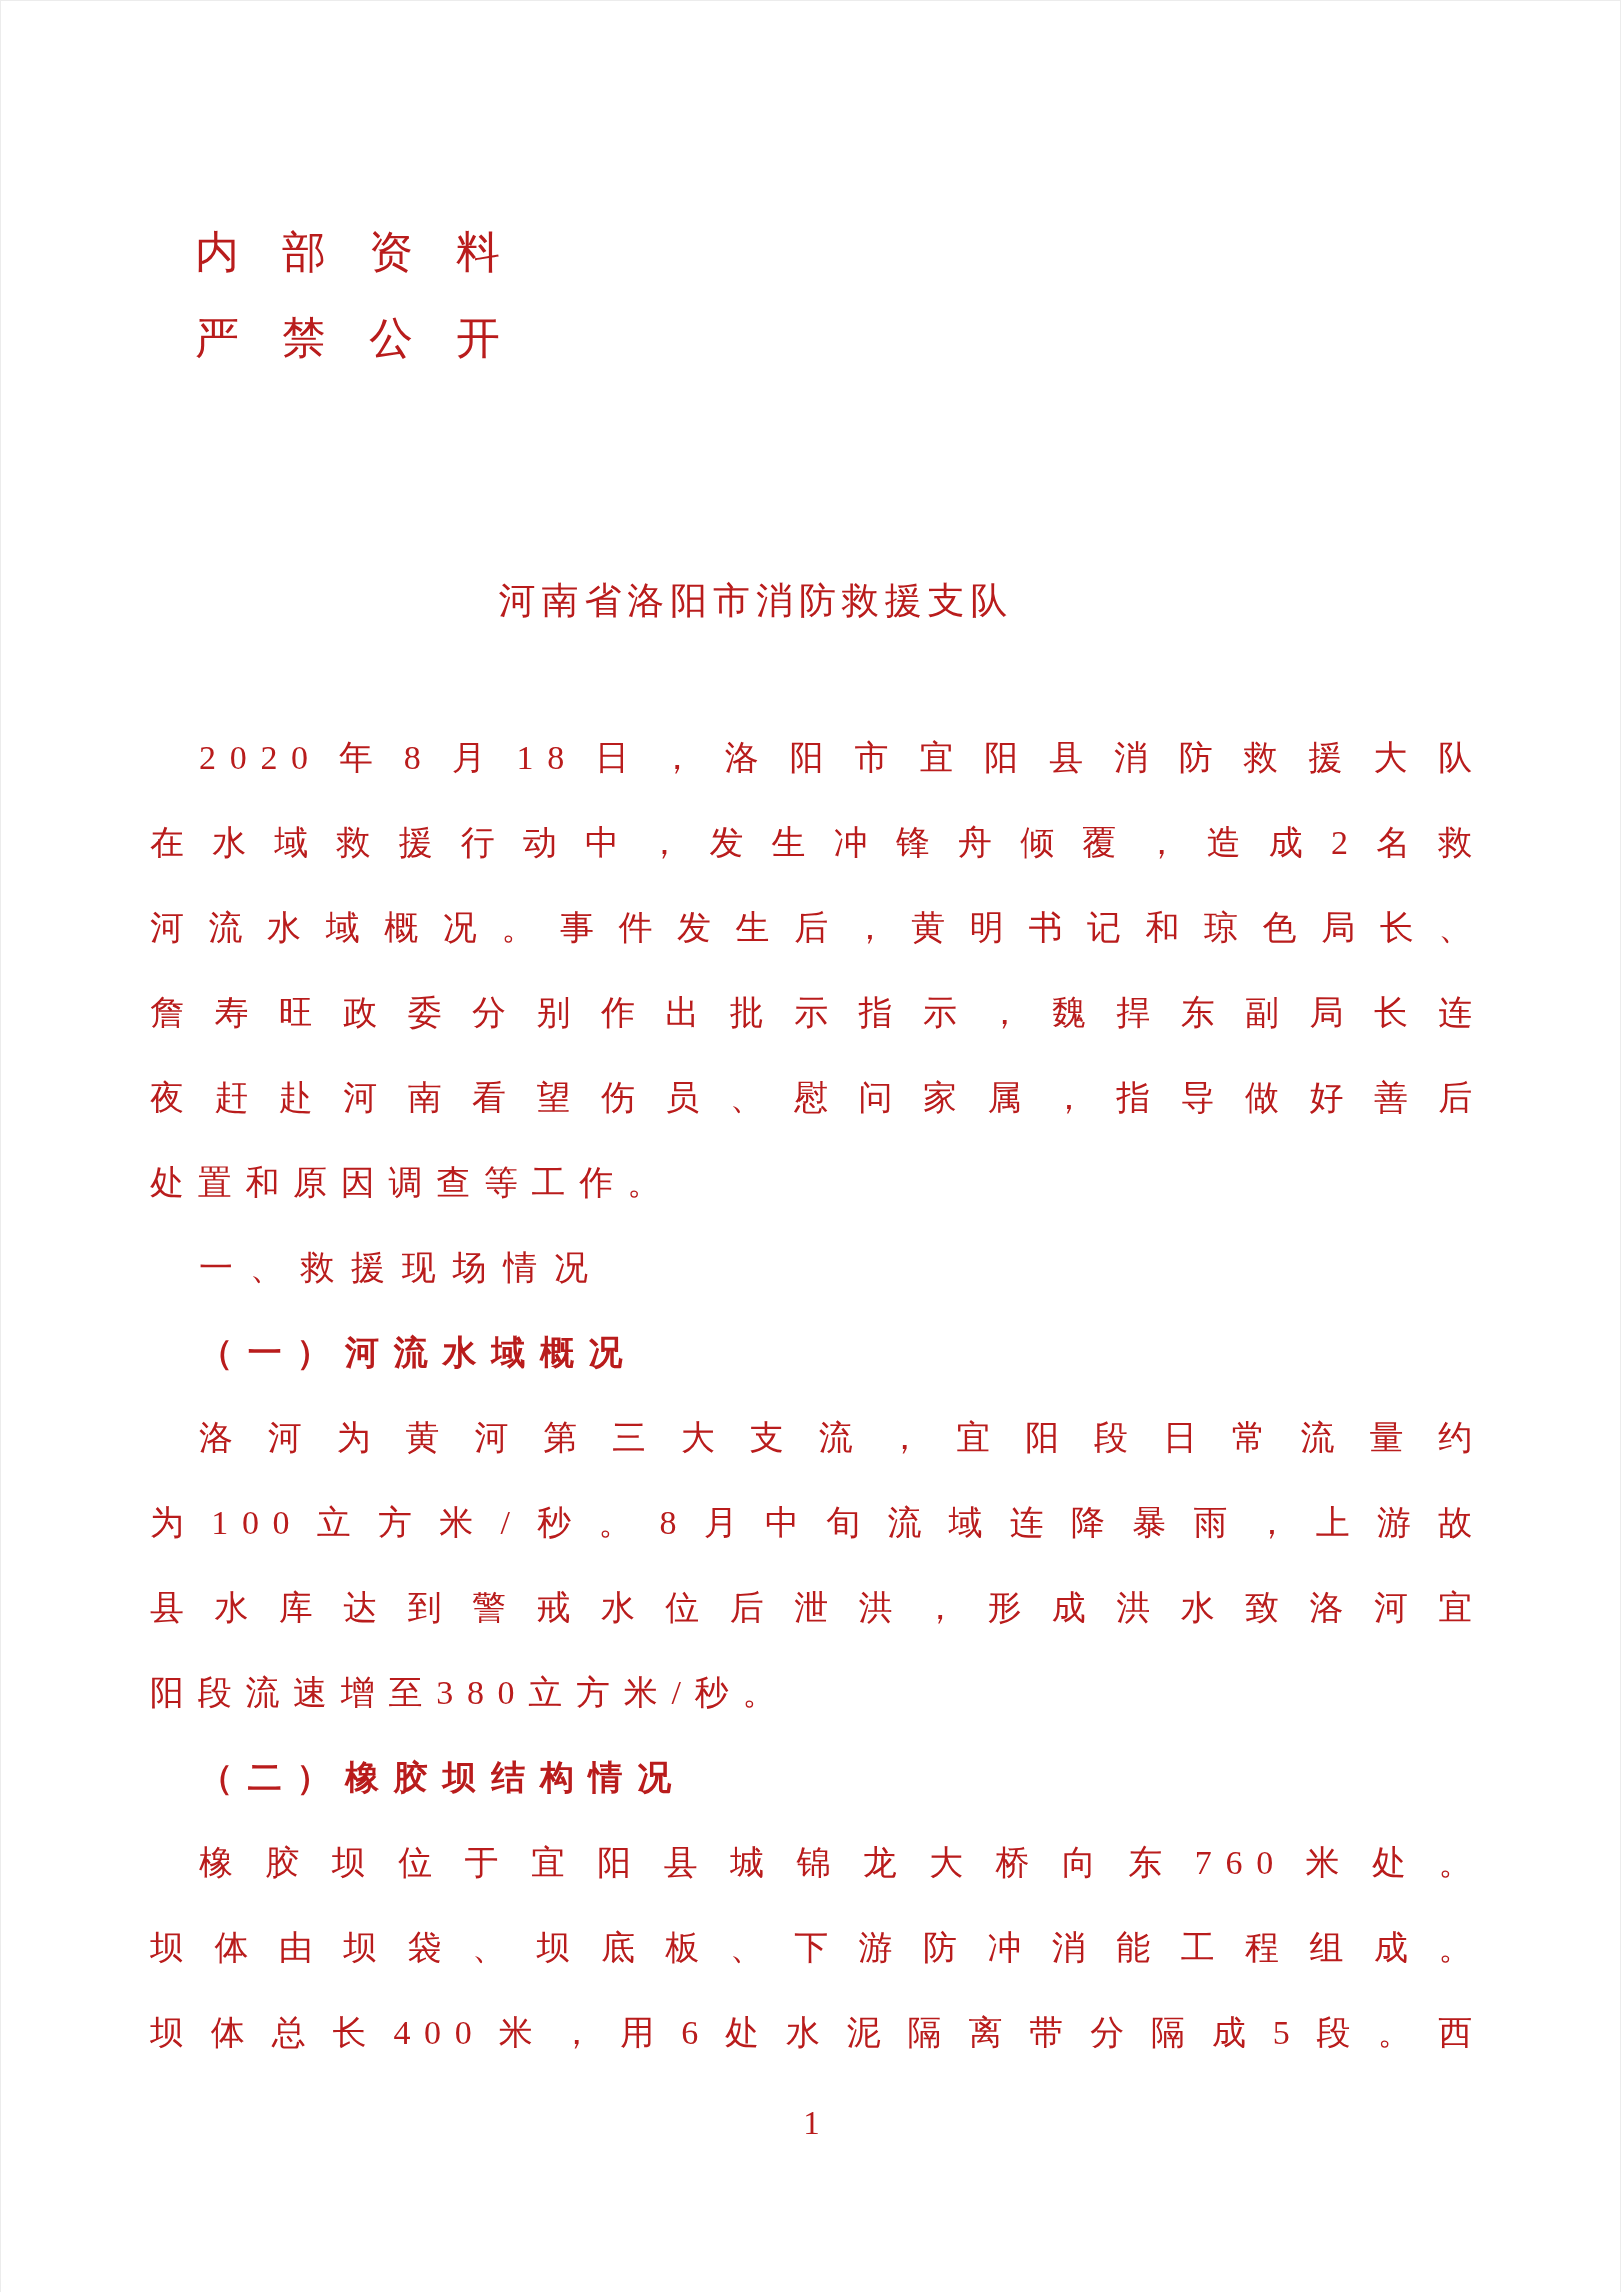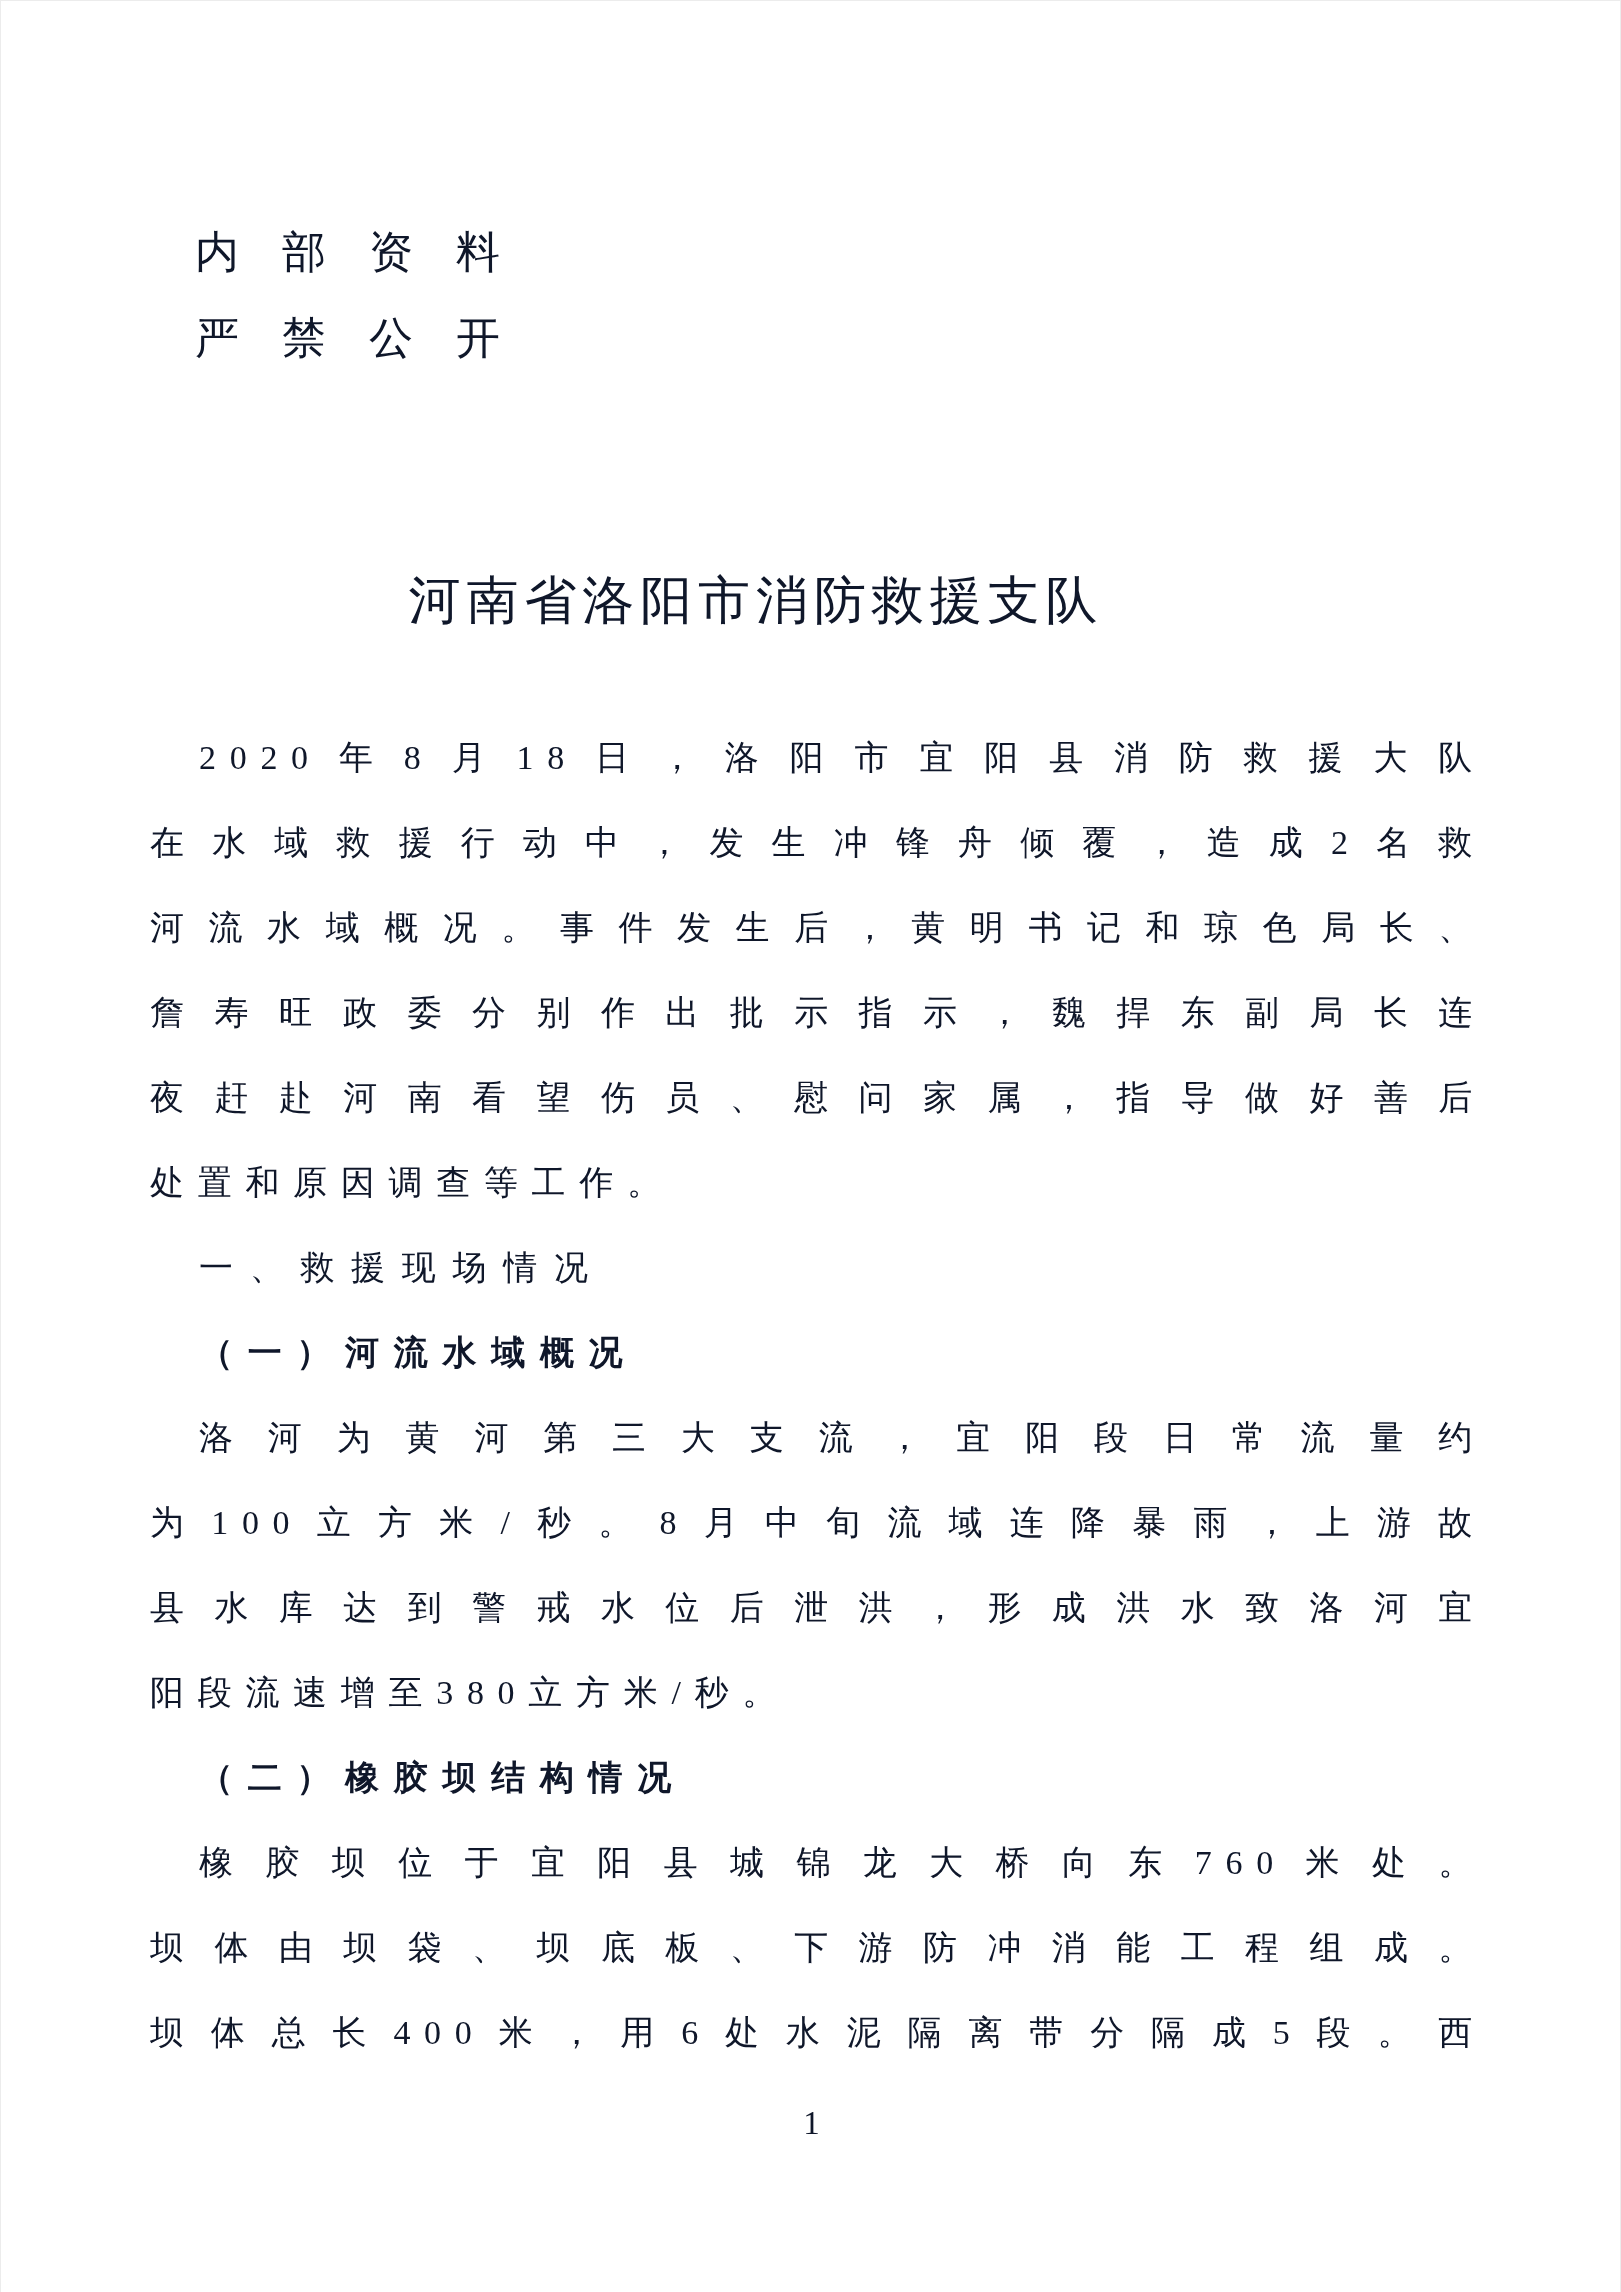--- a/index.html
+++ b/index.html
@@ -1,21 +1,21 @@
 <!DOCTYPE html>
 <html><head>
 <meta charset="utf-8">
 <style>
   html, body { margin: 0; padding: 0; background: #ffffff; }
   .page {
     position: relative;
     width: 1621px;
     height: 2293px;
     background: #ffffff;
-    color: #0f172a;
+    color: #b91c1c;
     font-family: "Liberation Serif", "DejaVu Serif", serif;
     box-sizing: border-box;
     border: 1px solid #ececec;
     overflow: hidden;
   }
   .classification {
     position: absolute;
     left: 194px;
     top: 208px;
     font-family: "Liberation Sans", "DejaVu Sans", sans-serif;
@@ -39,21 +39,21 @@
     white-space: nowrap;
   }
   .subtitle {
     position: absolute;
     top: 574px;
     left: 149px;
     width: 1336px;
     transform: translateX(-62px);
     text-align: center;
     font-family: "Liberation Sans", "DejaVu Sans", sans-serif;
-    font-size: 52px;
+    font-size: 37px;
     letter-spacing: 5.9px;
     line-height: 51px;
     white-space: nowrap;
   }
   .content {
     position: absolute;
     left: 149px;
     top: 714px;
     width: 1336px;
     font-size: 34px;

